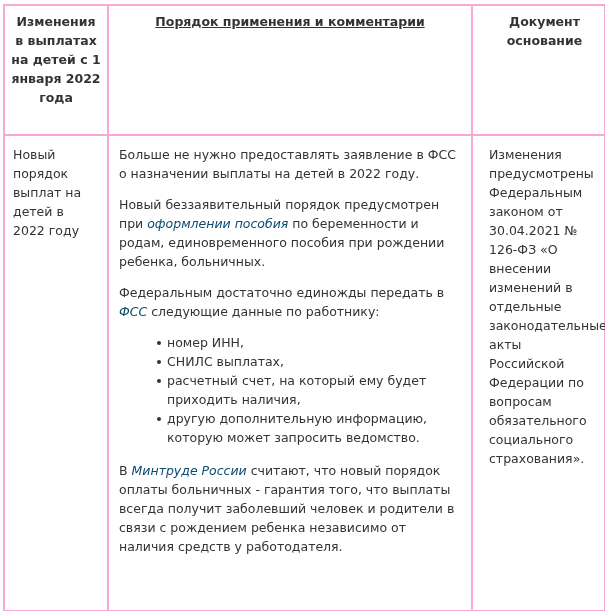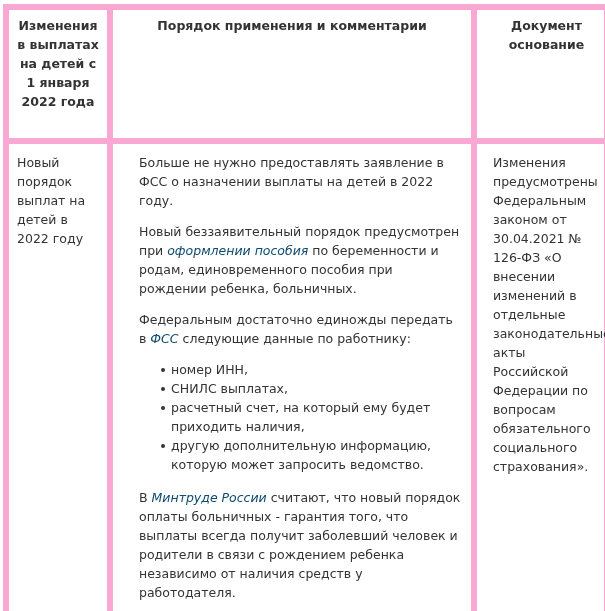--- a/index.html
+++ b/index.html
@@ -1,31 +1,31 @@
 <!DOCTYPE html>
 <html><head>
 <meta charset="utf-8">
 <style>
   html, body { margin: 0; padding: 0; background: #ffffff; }
   body { width: 605px; height: 611px; overflow: hidden; position: relative;
          font-family: "DejaVu Sans", sans-serif; color: #333333; }
   table { position: absolute; left: 3px; top: 4px; border-collapse: collapse; table-layout: fixed; width: 601px; }
-  td, th { border: 6px solid #f9a8d4; vertical-align: top; padding: 0; }
+  td, th { border: 2px solid #f9a8d4; vertical-align: top; padding: 0; }
   col.c1 { width: 104px; }
   col.c2 { width: 364px; }
   col.c3 { width: 133px; }
   th { font-weight: bold; font-size: 12.5px; line-height: 19px; color: #333; text-align: center; height: 122px; }
   th.h1 { padding: 6px 6px 0 6px; }
-  th.h2 { padding: 6px 10px 0 10px; }
+  th.h2 { padding: 6px 10px 0 10px; text-decoration: underline; }
   th.h3 { padding: 6px 8px 0 20px; }
   td { font-size: 12.5px; line-height: 19px; color: #333; }
   td.b1 { padding: 9px 8px 0 8px; }
   td.b2 { padding: 9px 10px 0 10px; height: 465px; }
   td.b3 { padding: 9px 8px 0 16px; }
-  p { margin: 0 0 12px 16px; }
+  p { margin: 0 0 12px 0; }
   a { color: #0c4a6e; text-decoration: none; font-style: italic; }
   ul { margin: 0 0 14px 0; padding-left: 38px; list-style: none; }
   ul li { position: relative; padding-left: 10px; }
   ul li::before { content: ""; position: absolute; left: 0; top: 8px; width: 4px; height: 4px; border-radius: 50%; background: #333; }
 </style>
 </head>
 <body>
 
 <table>
   <colgroup>

